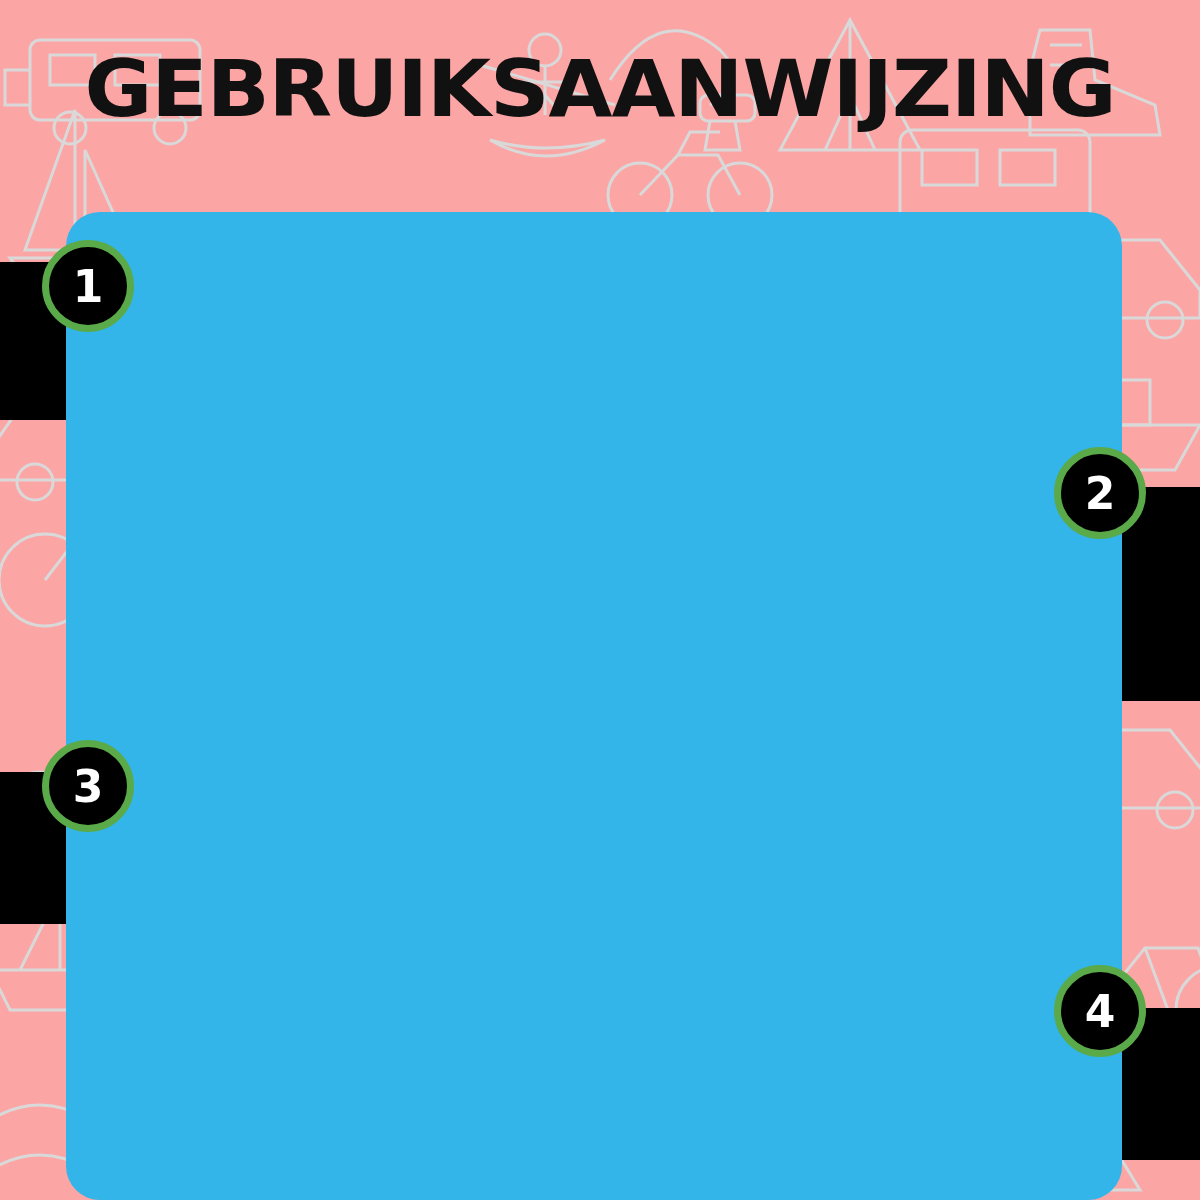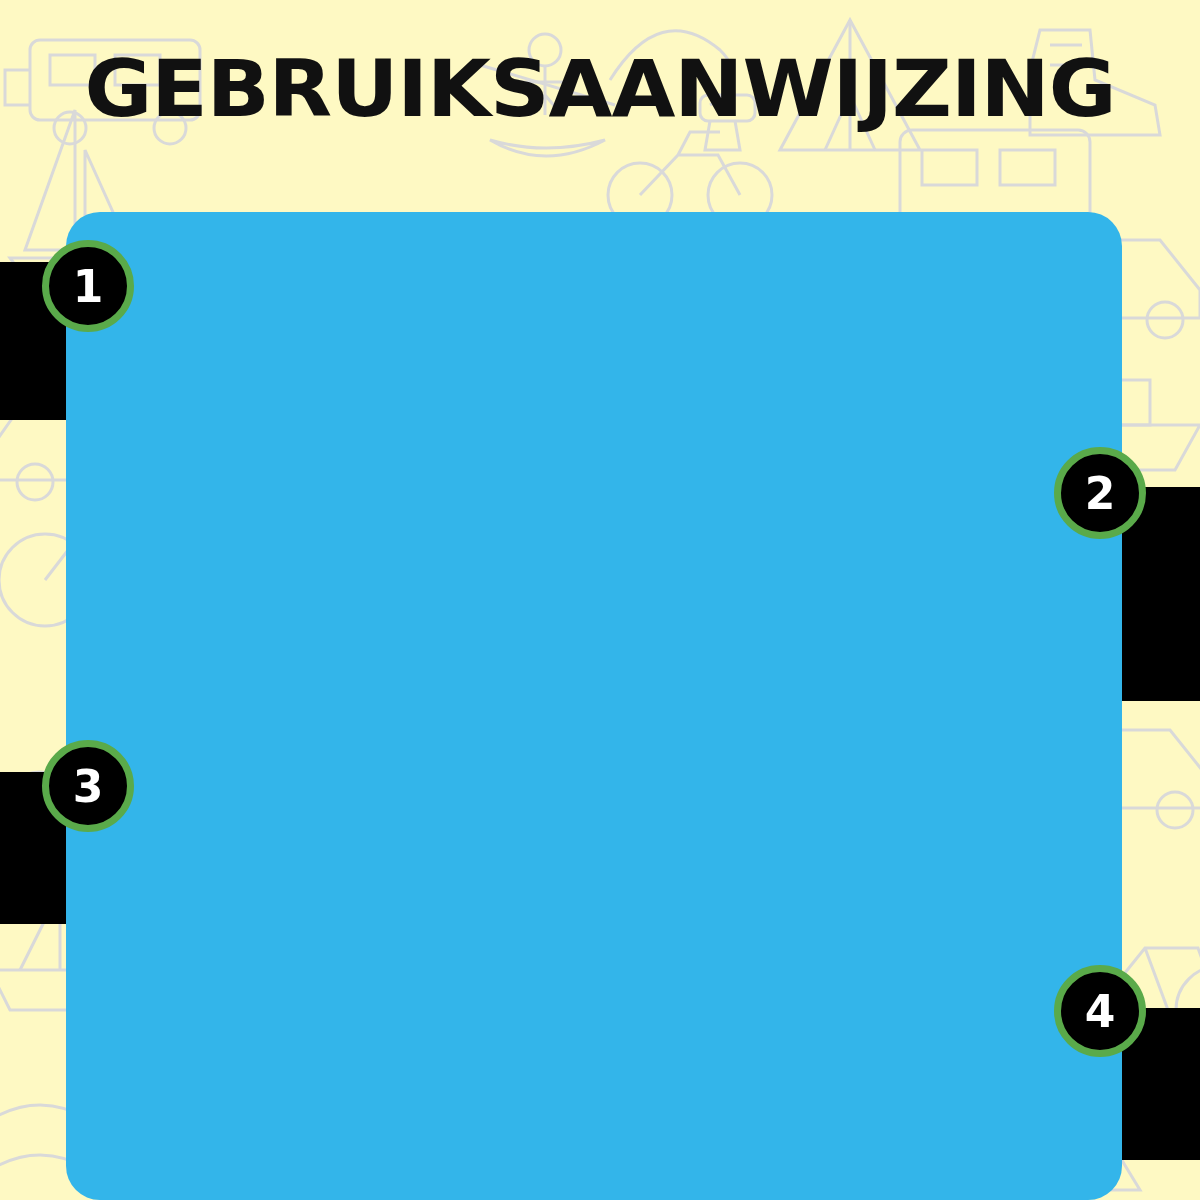--- a/index.html
+++ b/index.html
@@ -5,21 +5,21 @@
   html, body {
     margin: 0;
     padding: 0;
     background: #ffffff;
   }
   #page {
     position: relative;
     width: 1200px;
     height: 1200px;
     overflow: hidden;
-    background: #fef9c3;
+    background: #fca5a5;
     font-family: "Liberation Sans", sans-serif;
   }
 
   
   .bg-pattern {
     position: absolute;
     inset: 0;
     overflow: hidden;
     pointer-events: none;
   }

